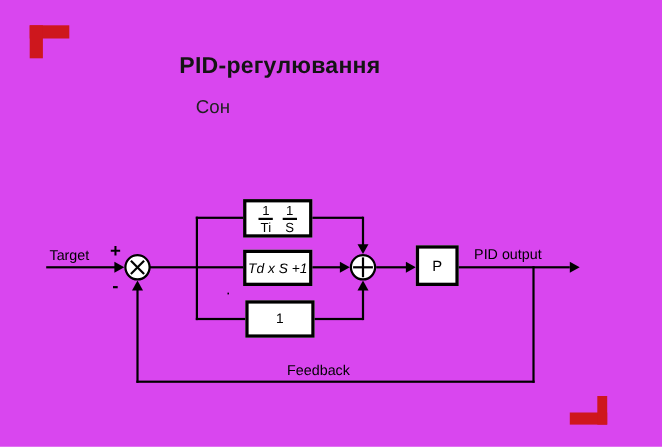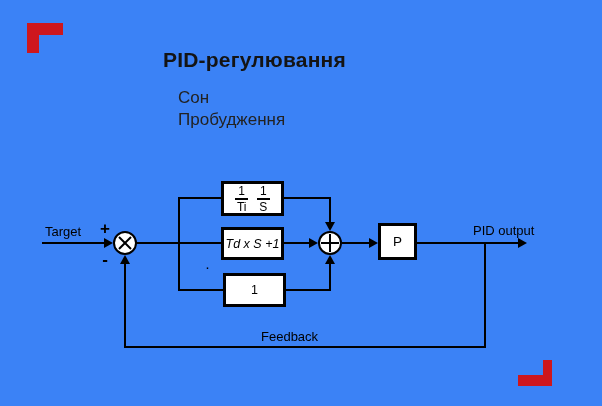--- a/index.html
+++ b/index.html
@@ -4,21 +4,21 @@
 <style>
   * { box-sizing: border-box; margin: 0; padding: 0; }
   body {
     background: #ffffff;
     font-family: "Liberation Sans", sans-serif;
   }
   .slide {
     position: relative;
     width: 602px;
     height: 406px;
-    background: #3b82f6;
+    background: #d946ef;
     overflow: hidden;
   }
   
   .corner-tl {
     position: absolute; left: 27px; top: 23px;
     width: 36px; height: 30px;
     border-top: 12px solid #ce171d;
     border-left: 12px solid #ce171d;
   }
   .corner-br {
@@ -70,21 +70,20 @@
 <body>
 
 <div class="slide">
 
   <div class="corner-tl"></div>
   <div class="corner-br"></div>
 
   <div class="title">PID-регулювання</div>
   <div class="subtitle">
     <div>Сон</div>
-    <div>Пробудження</div>
   </div>
 
   <div>
 
     <div class="dlabel" style="left:45px; top:224px;">Target</div>
     <div class="line" style="left:42px; top:242px; width:63px; height:2px;"></div>
     <div class="arrow right" style="left:104px; top:238px;"></div>
     <div class="sign" style="left:97px; top:220px;">+</div>
     <div class="sign" style="left:97px; top:251px;">-</div>
 
@@ -130,21 +129,21 @@
       <span class="bar ph"></span>
       <span class="bar pv"></span>
     </div>
 
     <div class="line" style="left:342px; top:242px; width:28px; height:2px;"></div>
     <div class="arrow right" style="left:369px; top:238px;"></div>
     <div class="box" style="left:378px; top:223px; width:39px; height:37px; font-size:13.5px;">P</div>
 
     <div class="line" style="left:417px; top:242px; width:101px; height:2px;"></div>
     <div class="arrow right" style="left:518px; top:238px;"></div>
-    <div class="dlabel" style="left:431px; top:223px;margin-left:42px;">PID output</div>
+    <div class="dlabel" style="left:431px; top:223px;">PID output</div>
 
     <div class="line" style="left:484px; top:242px; width:2px; height:106px;"></div>
     <div class="line" style="left:124px; top:346px; width:362px; height:2px;"></div>
     <div class="line" style="left:124px; top:263px; width:2px; height:85px;"></div>
     <div class="arrow up" style="left:120px; top:255px;"></div>
     <div class="dlabel" style="left:261px; top:329px;text-align:right;">Feedback</div>
 
   </div>
 </div>
 

